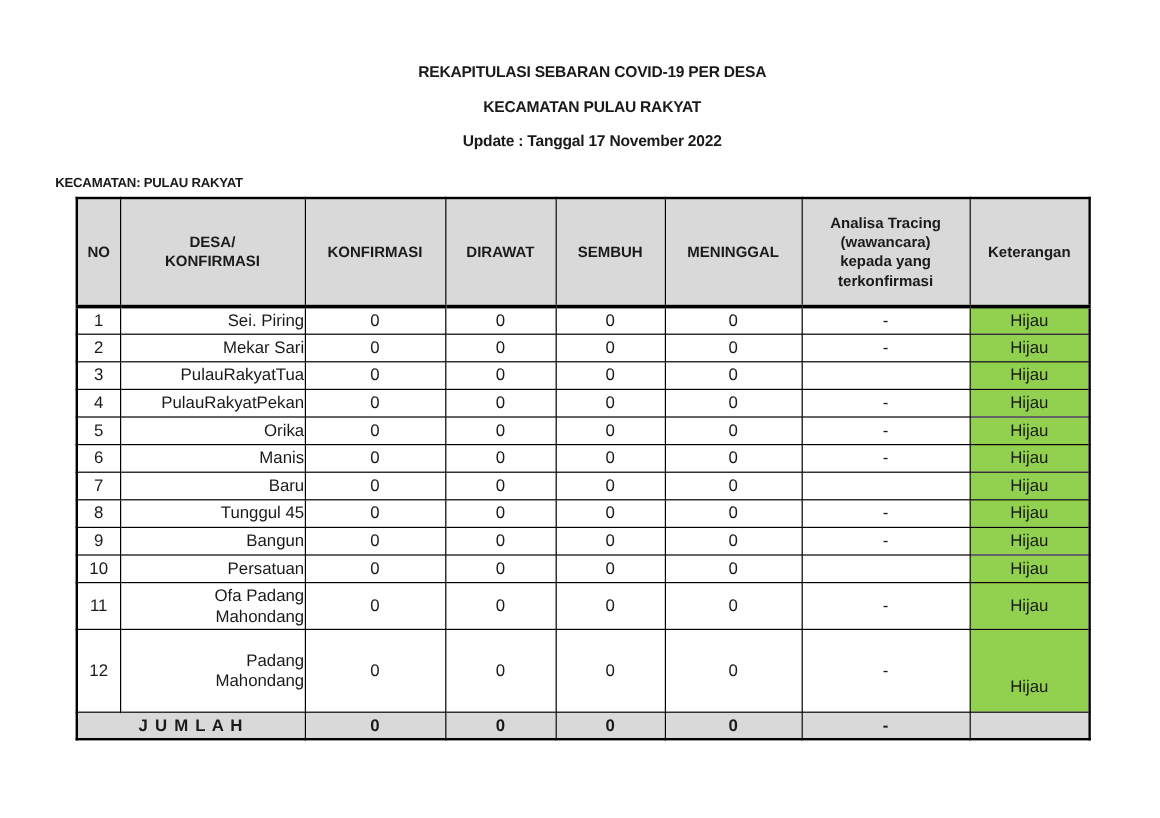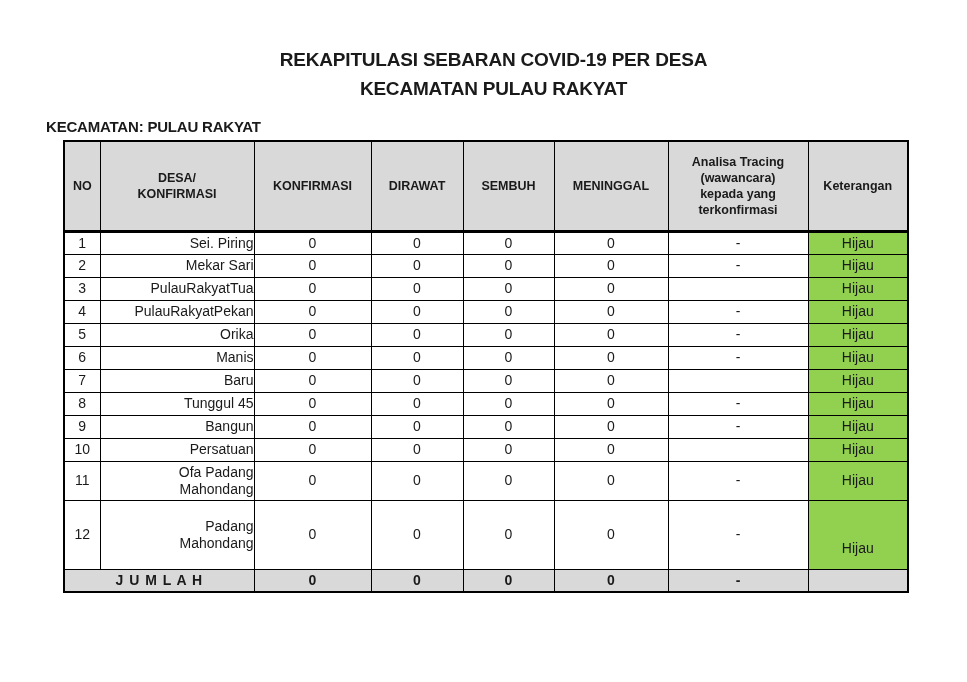--- a/index.html
+++ b/index.html
@@ -17,30 +17,30 @@
     background: #ffffff;
     overflow: hidden;
     font-family: "Liberation Sans", sans-serif;
     color: var(--ink);
   }
   .title-block {
     padding-top: 45px;
     text-align: center;
   }
   .title-line {
-    font-size: 19px;
+    font-size: 13px;
     font-weight: bold;
     line-height: 29px;
     color: var(--ink);
     letter-spacing: -0.2px;
     margin-left: 20px;
   }
   .section-label {
     margin: 15px 0 5px 46px;
-    font-size: 15px;
+    font-size: 11px;
     font-weight: bold;
     letter-spacing: -0.2px;
   }
   table.report {
     margin-left: 63px;
     width: 844px;
     border-collapse: collapse;
     table-layout: fixed;
     border: 2px solid var(--line);
   }
@@ -91,20 +91,21 @@
   .report tfoot td.footer-label { letter-spacing: 1px; }
 </style>
 </head>
 <body>
 
 <div class="page">
 
   <div class="title-block">
     <div class="title-line">REKAPITULASI SEBARAN COVID-19 PER DESA</div>
     <div class="title-line">KECAMATAN PULAU RAKYAT</div>
+    <div class="title-line">Update : Tanggal 17 November 2022</div>
   </div>
 
   <div class="section-label">KECAMATAN: PULAU RAKYAT</div>
 
   <table class="report">
     <colgroup>
       <col style="width:36px">
       <col style="width:154px">
       <col style="width:117px">
       <col style="width:92px">

